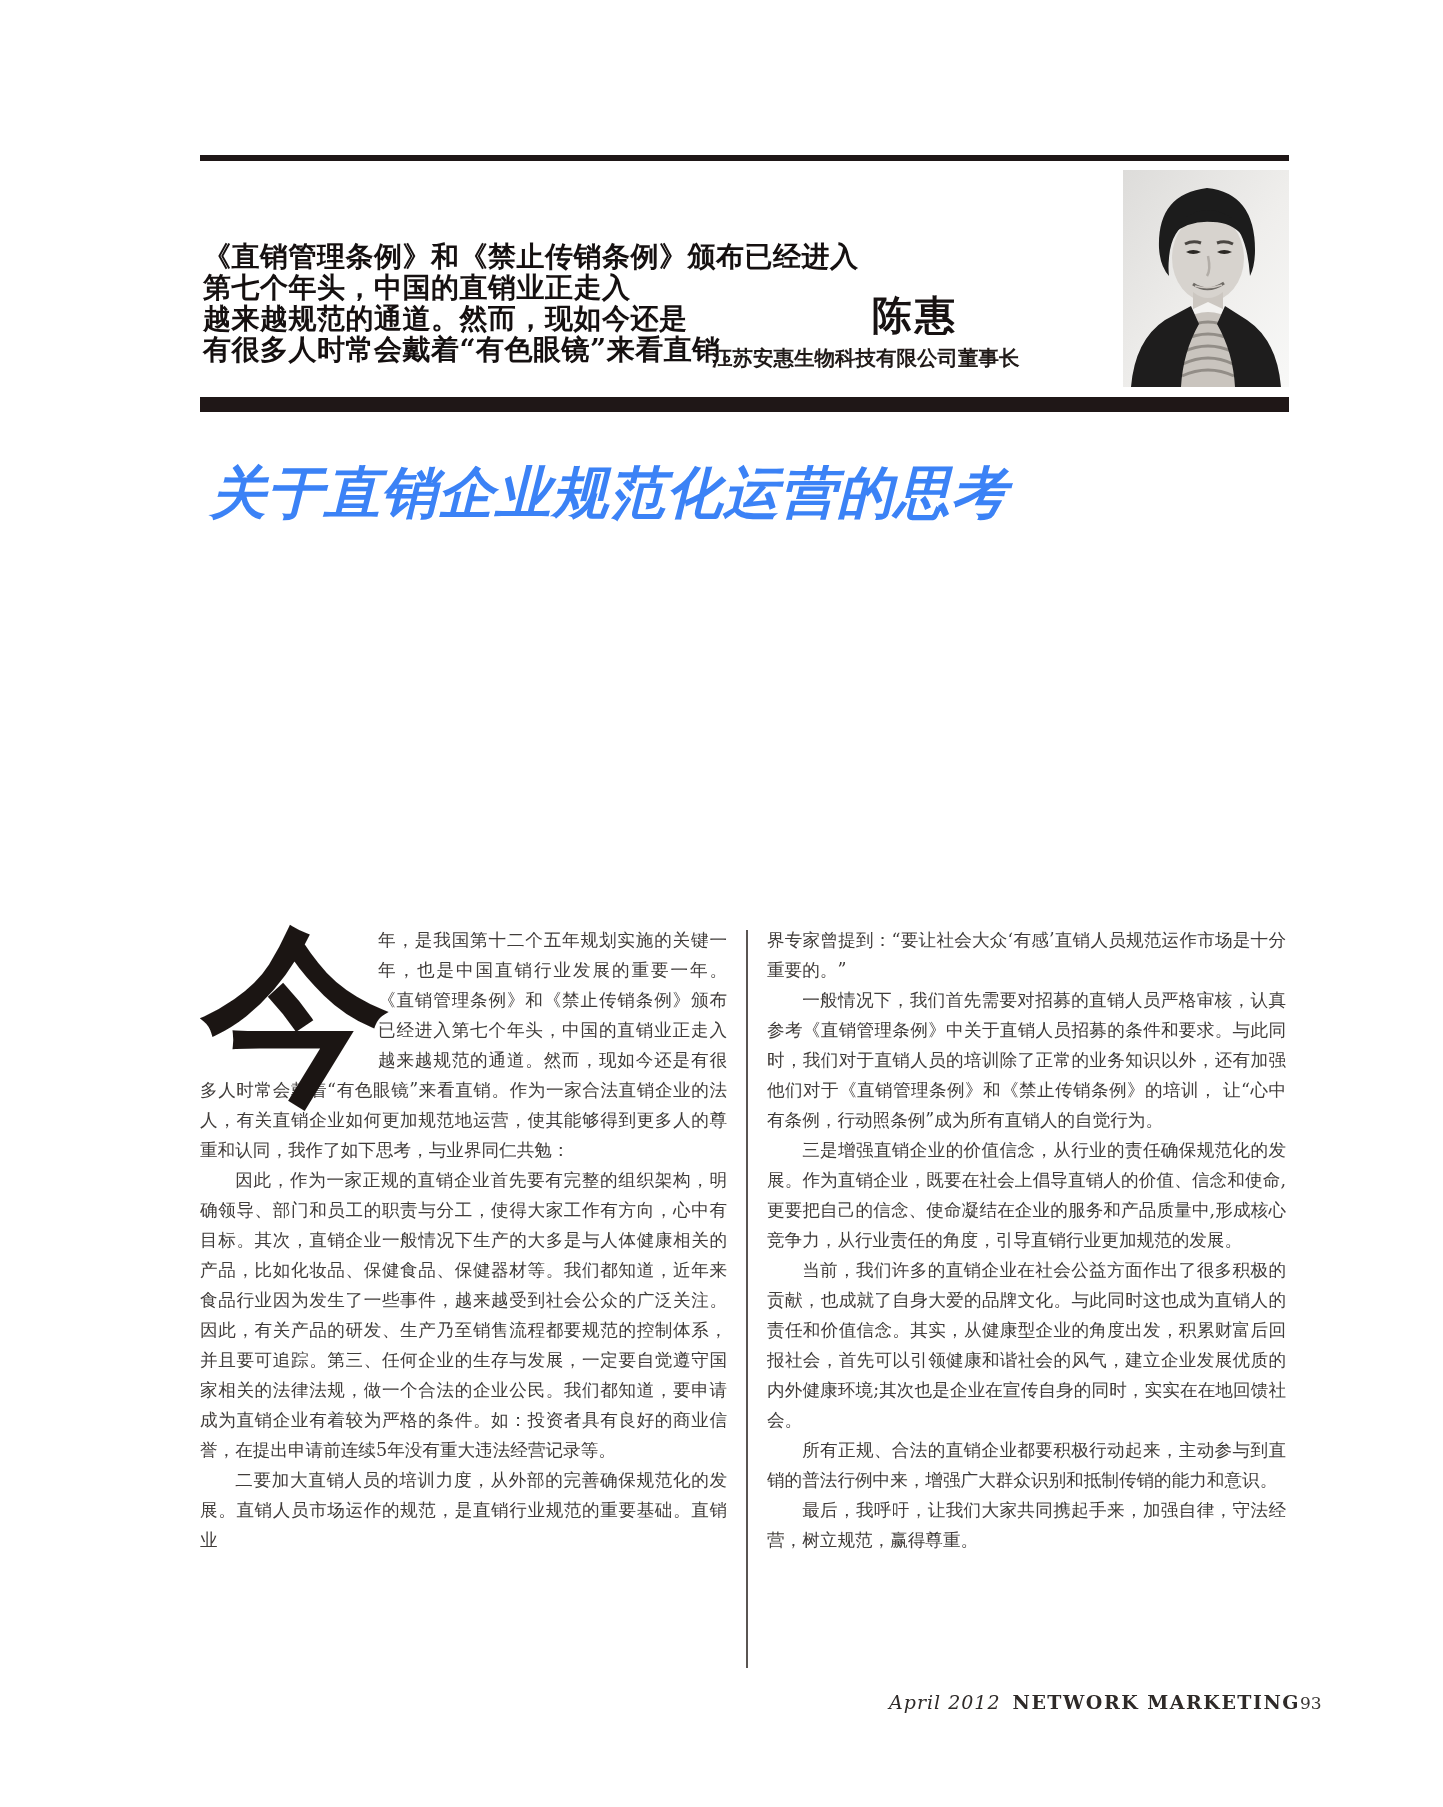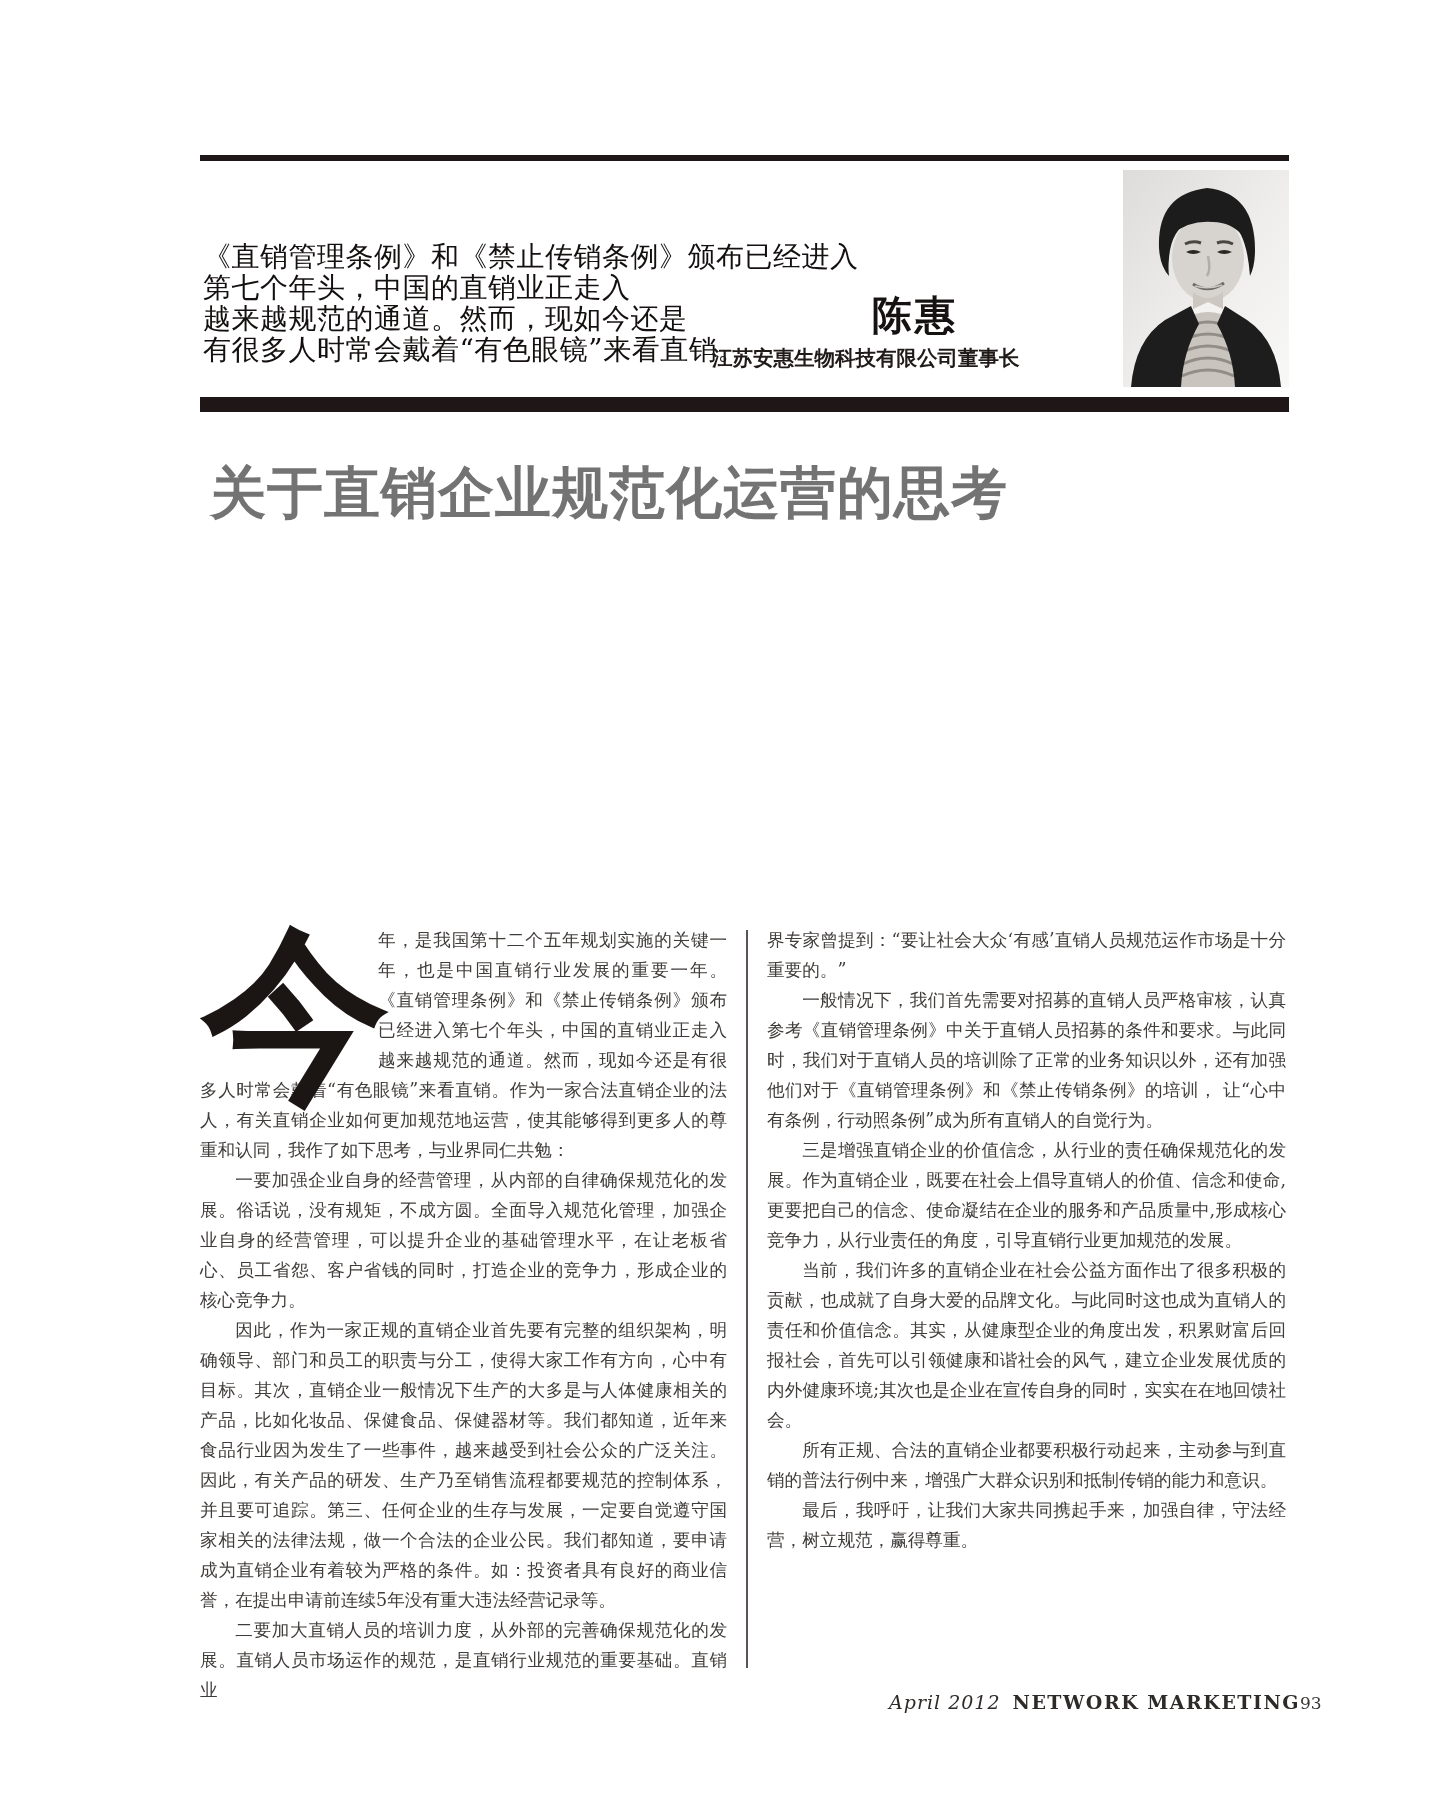--- a/index.html
+++ b/index.html
@@ -10,42 +10,42 @@
     margin:0 auto;
     font-family:"DejaVu Serif","Liberation Serif",serif;
     overflow:hidden;
   }
   .rule{position:absolute;background:#1f1717;}
   .rule-top{left:200px;top:155px;width:1089px;height:6px;}
   .rule-mid{left:200px;top:397px;width:1089px;height:15px;}
 
   .intro{
     position:absolute;left:203px;top:241px;width:780px;
-    font-size:28px;font-weight:normal;line-height:31px;
+    font-size:28px;font-weight:bold;line-height:31px;
     color:#151010;letter-spacing:0.5px;
   }
   .author-name{
     position:absolute;left:872px;top:293px;width:240px;
     font-size:40px;font-weight:bold;color:#171212;
     letter-spacing:3px;line-height:44px;
   }
   .author-title{
     position:absolute;left:712px;top:346px;width:400px;
     text-align:left;font-size:20.5px;font-weight:bold;color:#201a18;
     line-height:24px;
   }
   .photo{
     position:absolute;left:1123px;top:170px;width:166px;height:217px;
   }
   .photo svg{display:block;width:166px;height:217px;}
 
   .title{
     position:absolute;left:210px;top:461px;margin:0;
-    font-size:56px;font-weight:bold;color:#737373;
-    letter-spacing:1px;line-height:62px;white-space:nowrap;
+    font-size:56px;font-weight:bold;color:#3b82f6;
+    letter-spacing:1px;line-height:62px;white-space:nowrap;font-style:italic;
   }
 
   .col{
     position:absolute;top:925px;
     font-size:17.6px;line-height:30px;color:#403c3a;
     text-align:justify;
   }
   .col-left{left:200px;width:527px;}
   .col-right{left:767px;width:519px;}
   .col p{margin:0;}
@@ -133,21 +133,20 @@
   </div>
 
   <div class="rule rule-mid"></div>
 
   <h1 class="title">关于直销企业规范化运营的思考</h1>
 
   <div class="col col-left">
     <p class="para-first">
       <span class="dropcap"><span>今</span></span><span>年，是我国第十二个五年规划实施的关键一年，也是中国直销行业发展的重要一年。《直销管理条例》和《禁止传销条例》颁布已经进入第七个年头，中国的直销业正走入越来越规范的通道。然而，现如今还是有很多人时常会戴着“有色眼镜”来看直销。作为一家合法直销企业的法人，有关直销企业如何更加规范地运营，使其能够得到更多人的尊重和认同，我作了如下思考，与业界同仁共勉：</span>
     </p>
-    <p class="indent">一要加强企业自身的经营管理，从内部的自律确保规范化的发展。俗话说，没有规矩，不成方圆。全面导入规范化管理，加强企业自身的经营管理，可以提升企业的基础管理水平，在让老板省心、员工省怨、客户省钱的同时，打造企业的竞争力，形成企业的核心竞争力。</p>
     <p class="indent">因此，作为一家正规的直销企业首先要有完整的组织架构，明确领导、部门和员工的职责与分工，使得大家工作有方向，心中有目标。其次，直销企业一般情况下生产的大多是与人体健康相关的产品，比如化妆品、保健食品、保健器材等。我们都知道，近年来食品行业因为发生了一些事件，越来越受到社会公众的广泛关注。因此，有关产品的研发、生产乃至销售流程都要规范的控制体系，并且要可追踪。第三、任何企业的生存与发展，一定要自觉遵守国家相关的法律法规，做一个合法的企业公民。我们都知道，要申请成为直销企业有着较为严格的条件。如：投资者具有良好的商业信誉，在提出申请前连续5年没有重大违法经营记录等。</p>
     <p class="indent">二要加大直销人员的培训力度，从外部的完善确保规范化的发展。直销人员市场运作的规范，是直销行业规范的重要基础。直销业</p>
   </div>
 
   <div class="col-divider"></div>
 
   <div class="col col-right">
     <p>界专家曾提到：“要让社会大众‘有感’直销人员规范运作市场是十分重要的。”</p>
     <p class="indent">一般情况下，我们首先需要对招募的直销人员严格审核，认真参考《直销管理条例》中关于直销人员招募的条件和要求。与此同时，我们对于直销人员的培训除了正常的业务知识以外，还有加强他们对于《直销管理条例》和《禁止传销条例》的培训， 让“心中有条例，行动照条例”成为所有直销人的自觉行为。</p>
     <p class="indent">三是增强直销企业的价值信念，从行业的责任确保规范化的发展。作为直销企业，既要在社会上倡导直销人的价值、信念和使命,更要把自己的信念、使命凝结在企业的服务和产品质量中,形成核心竞争力，从行业责任的角度，引导直销行业更加规范的发展。</p>

